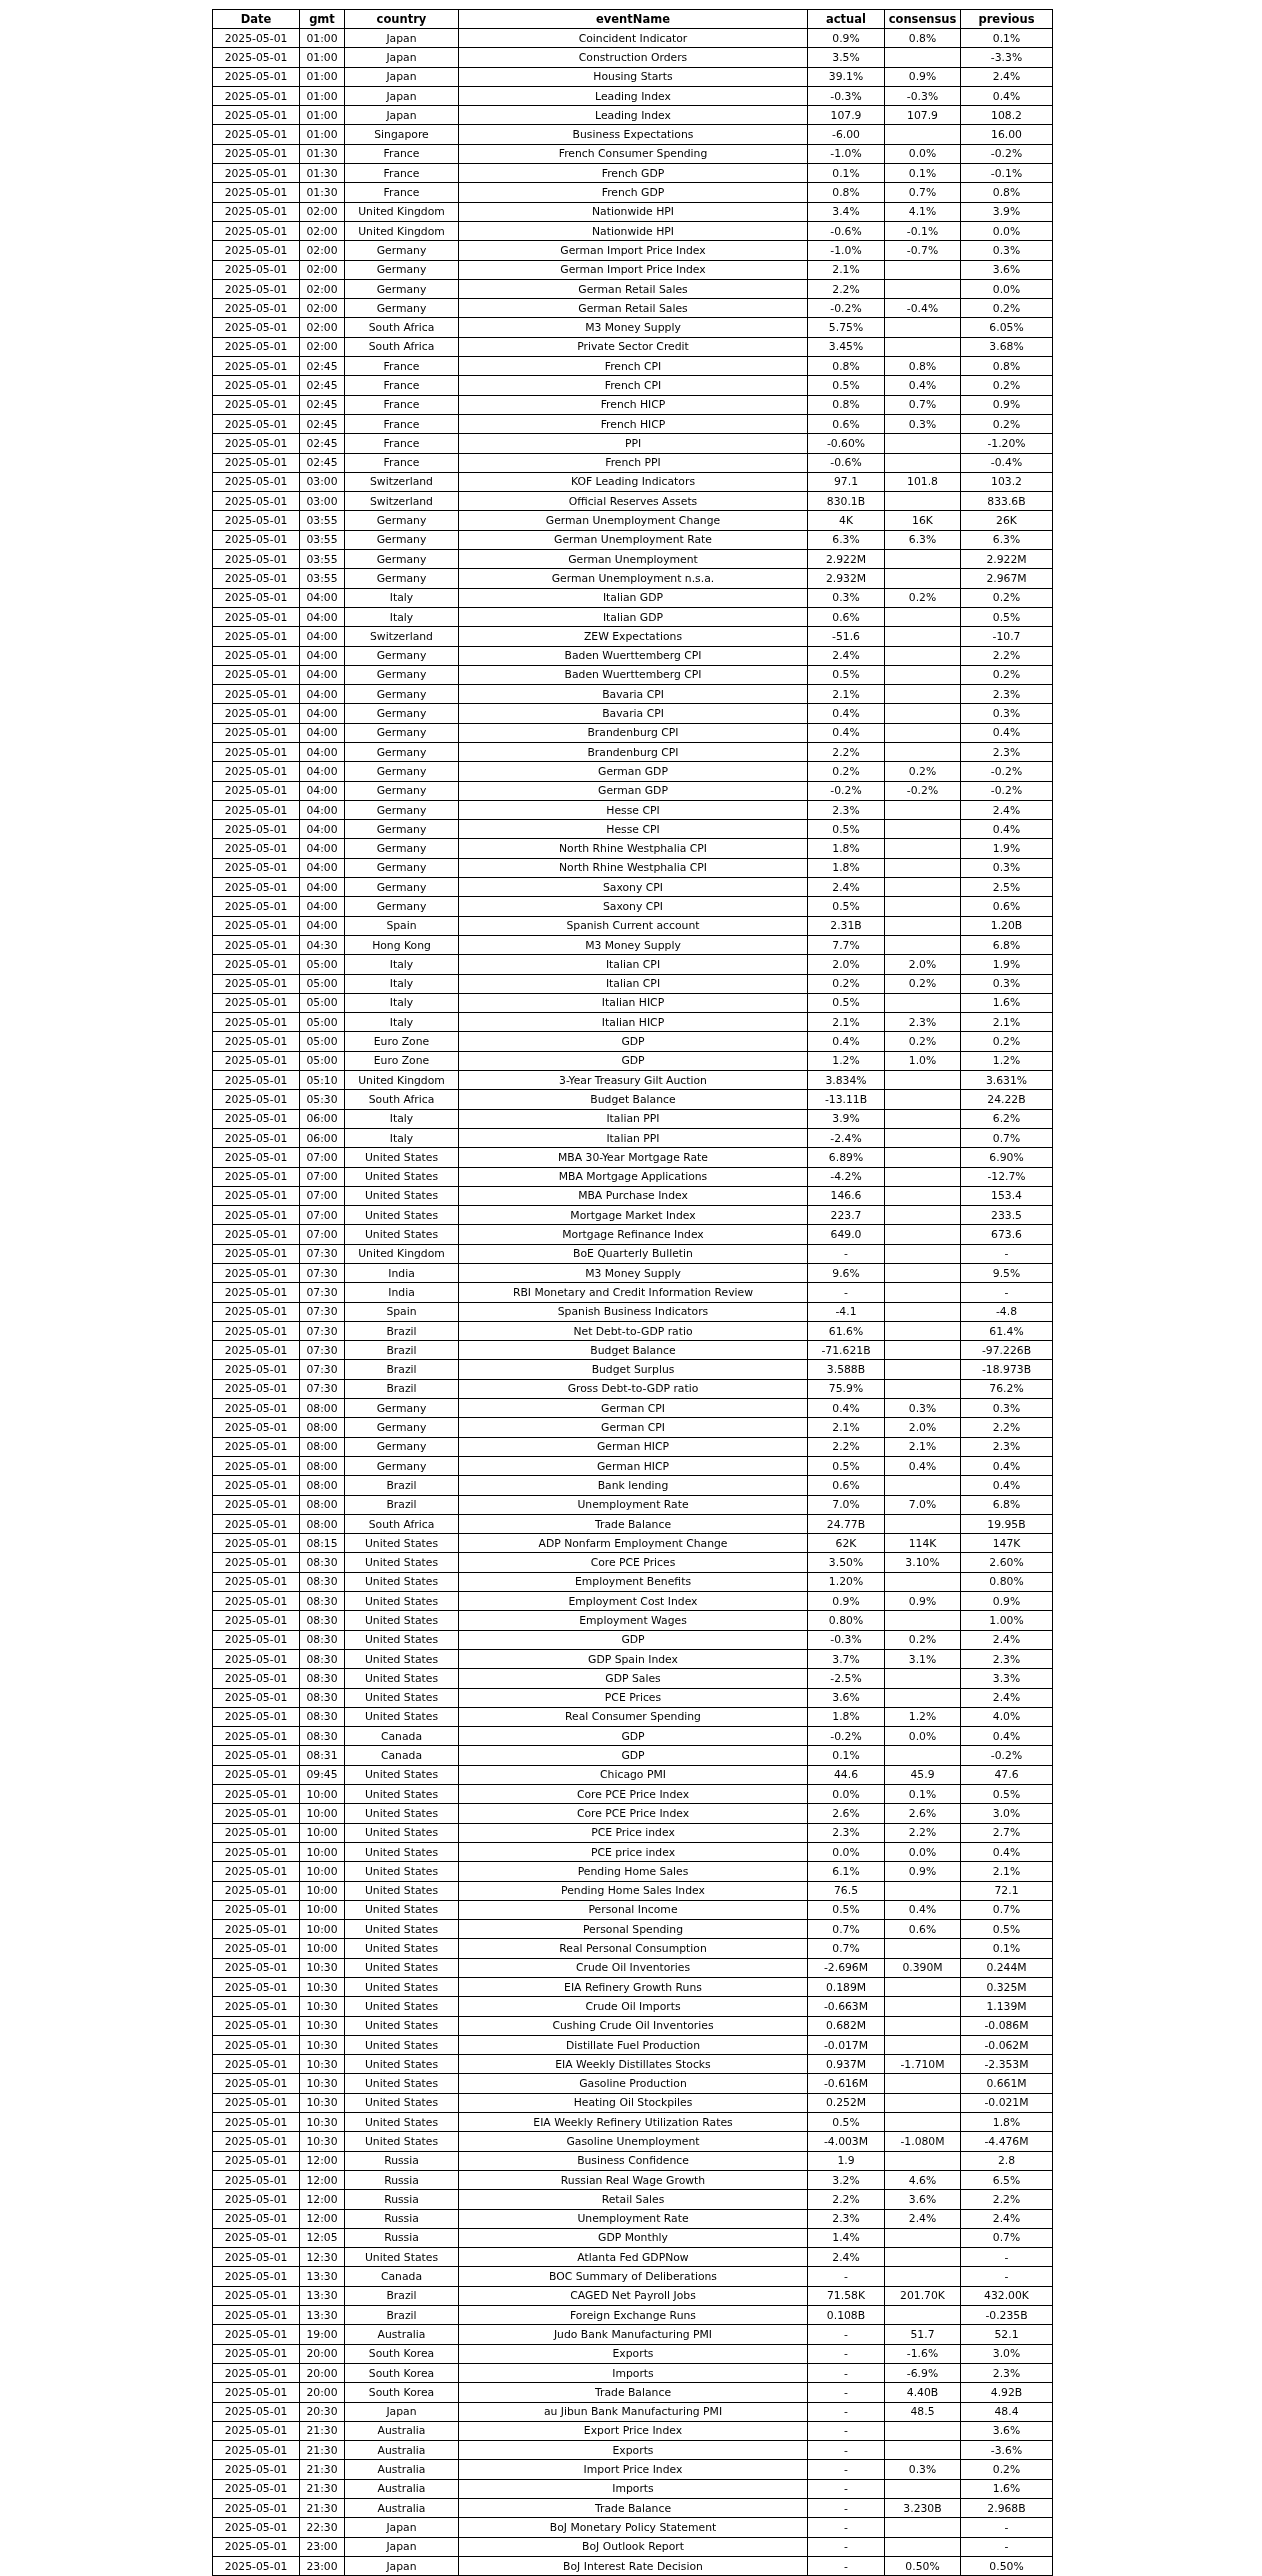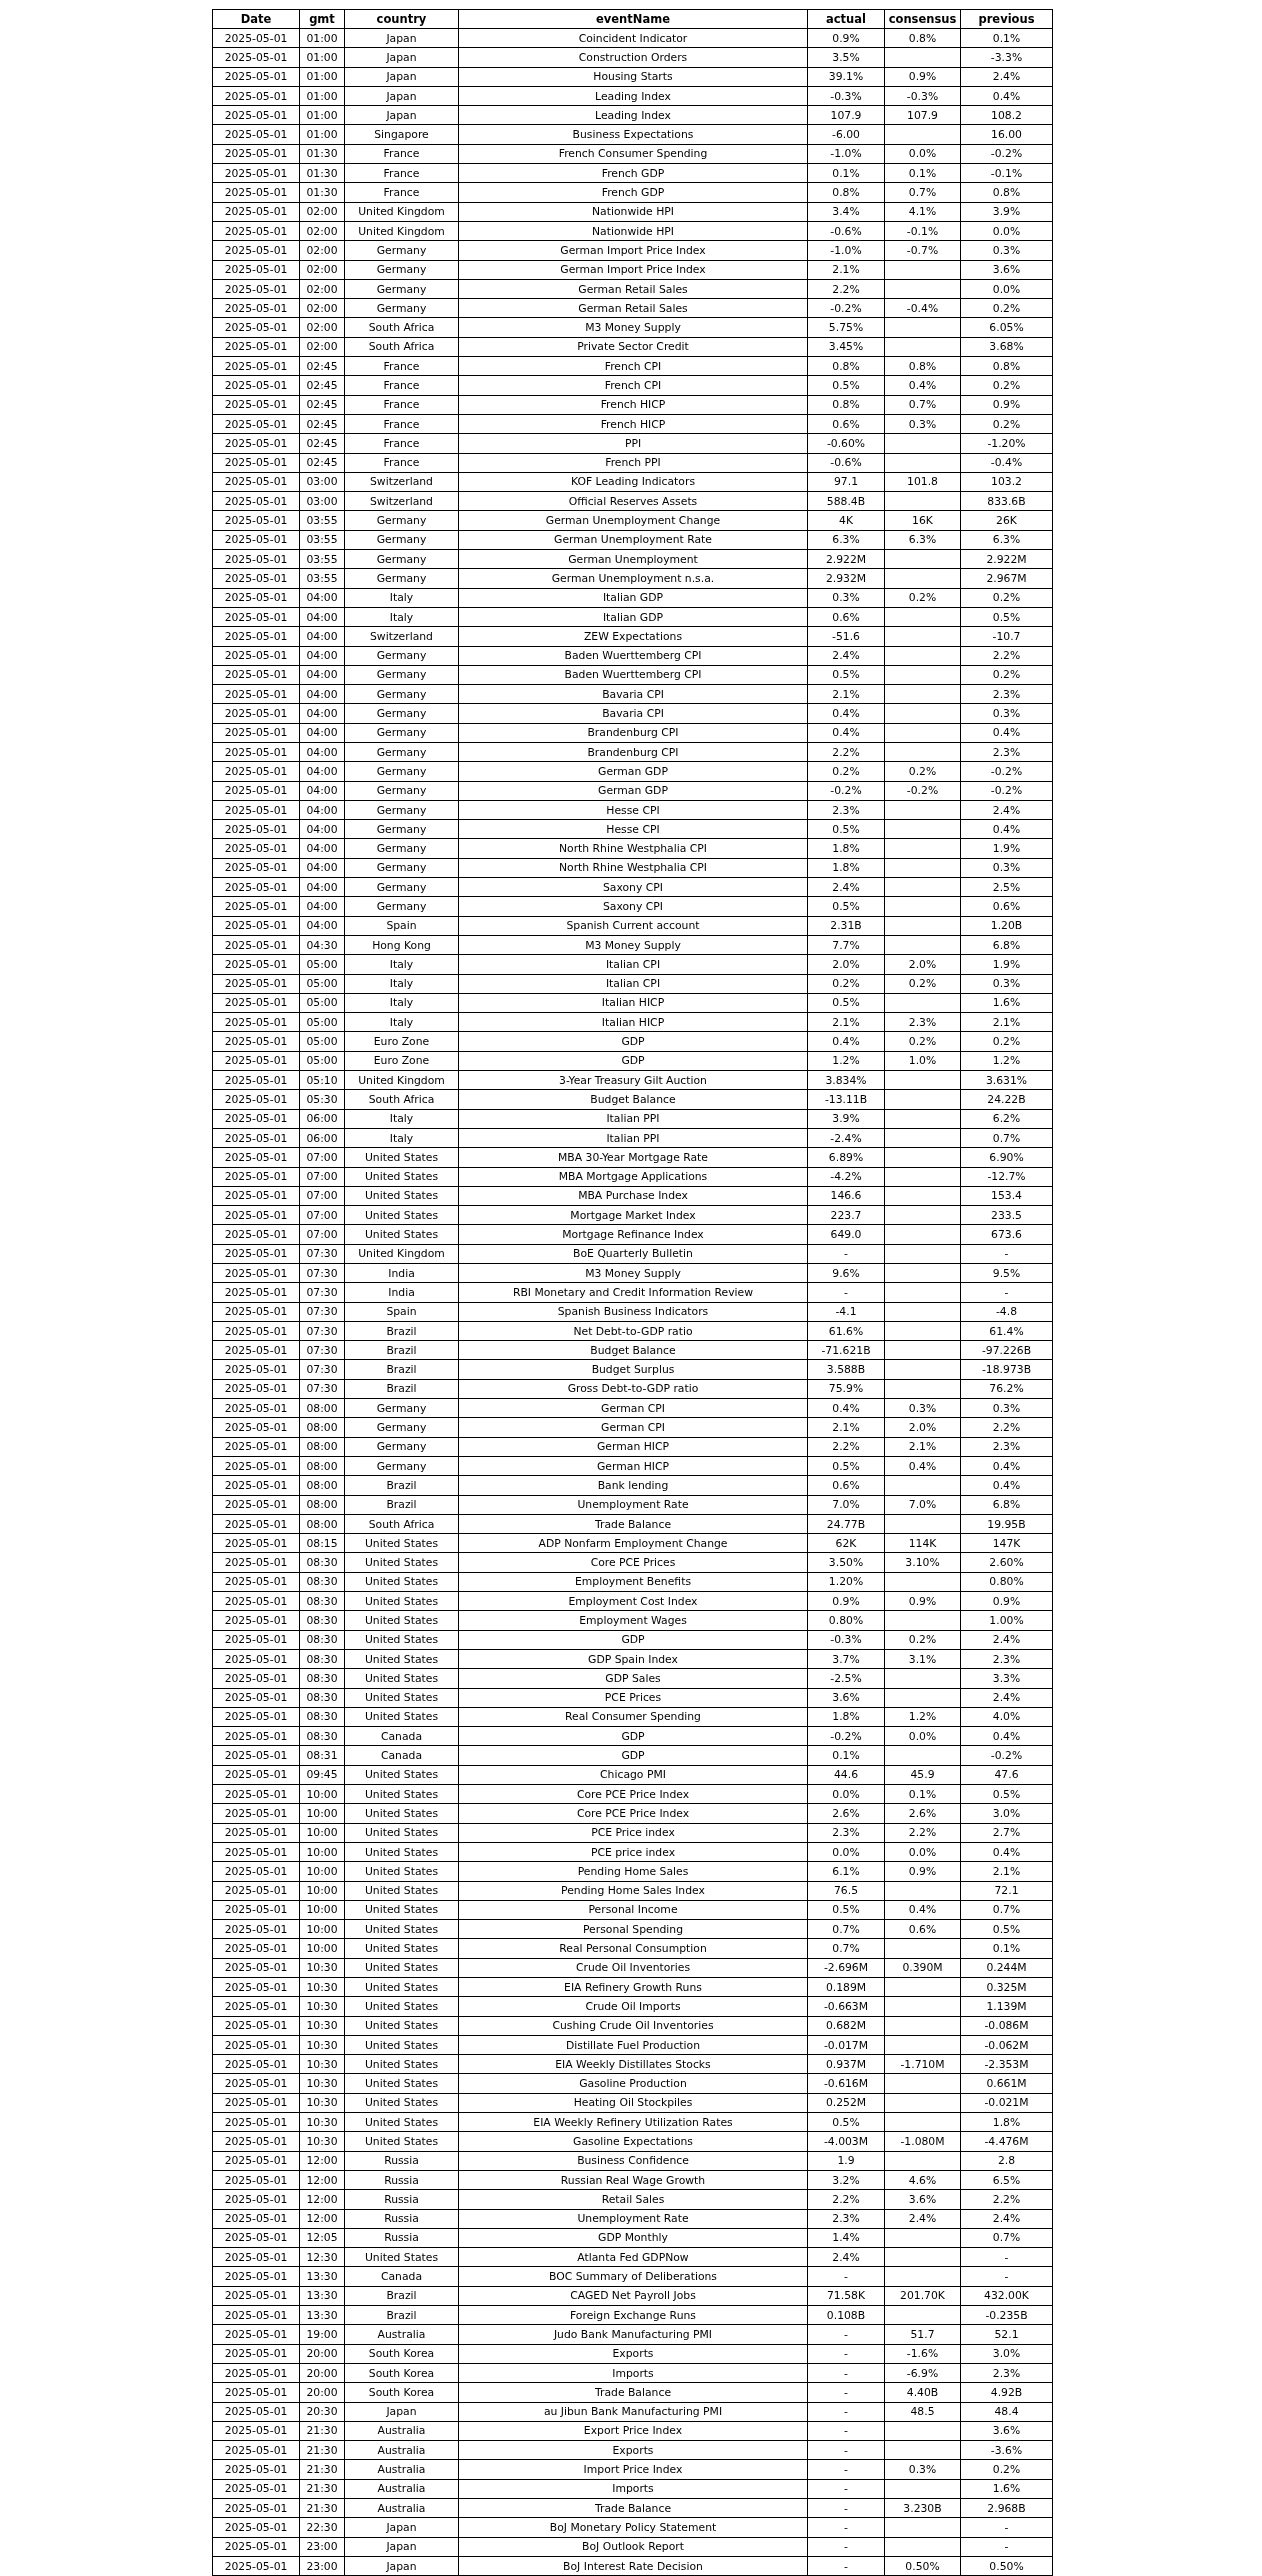--- a/index.html
+++ b/index.html
@@ -292,21 +292,21 @@
           <td>KOF Leading Indicators</td>
           <td>97.1</td>
           <td>101.8</td>
           <td>103.2</td>
         </tr>
         <tr>
           <td>2025-05-01</td>
           <td>03:00</td>
           <td>Switzerland</td>
           <td>Official Reserves Assets</td>
-          <td>588.4B</td>
+          <td>830.1B</td>
           <td></td>
           <td>833.6B</td>
         </tr>
         <tr>
           <td>2025-05-01</td>
           <td>03:55</td>
           <td>Germany</td>
           <td>German Unemployment Change</td>
           <td>4K</td>
           <td>16K</td>
@@ -1056,21 +1056,21 @@
           <td>United States</td>
           <td>EIA Weekly Refinery Utilization Rates</td>
           <td>0.5%</td>
           <td></td>
           <td>1.8%</td>
         </tr>
         <tr>
           <td>2025-05-01</td>
           <td>10:30</td>
           <td>United States</td>
-          <td>Gasoline Expectations</td>
+          <td>Gasoline Unemployment</td>
           <td>-4.003M</td>
           <td>-1.080M</td>
           <td>-4.476M</td>
         </tr>
         <tr>
           <td>2025-05-01</td>
           <td>12:00</td>
           <td>Russia</td>
           <td>Business Confidence</td>
           <td>1.9</td>

